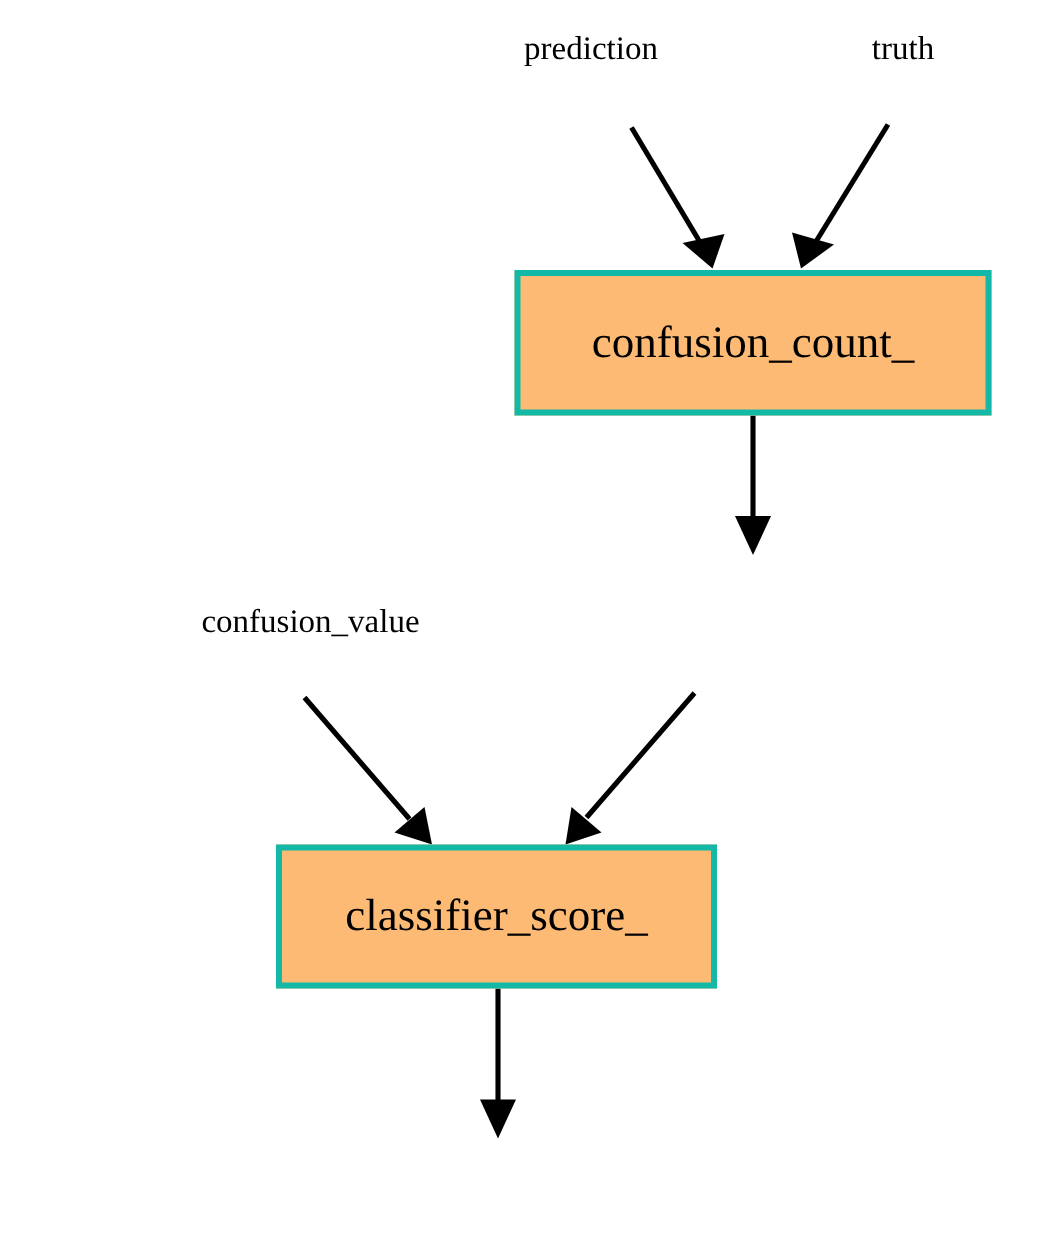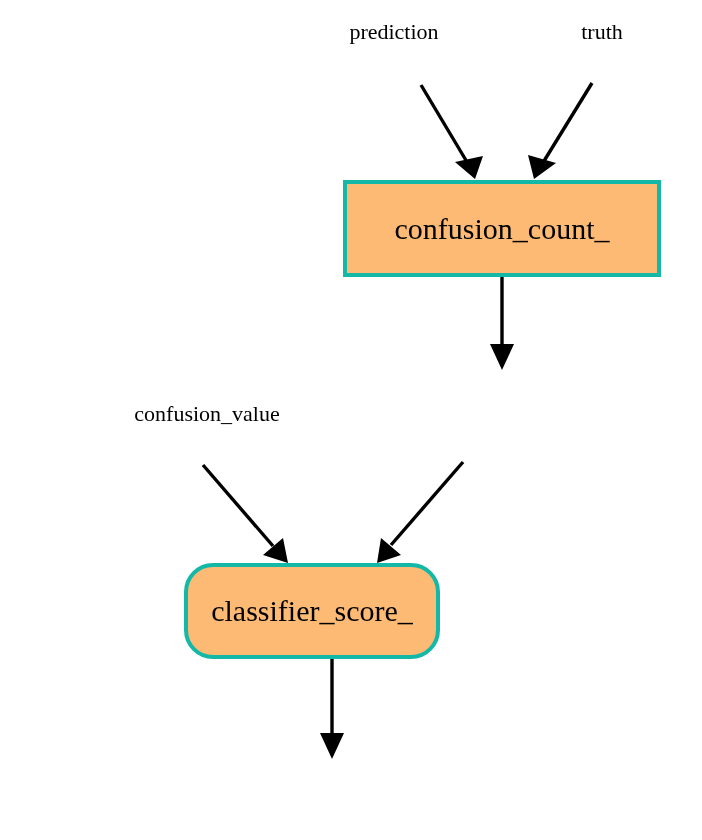--- a/index.html
+++ b/index.html
@@ -44,23 +44,22 @@
 
   #node-confusion-count-fn {
     left: 343px;
     top: 180px;
     width: 318px;
     height: 97px;
   }
   #node-classifier-score-fn {
     left: 184px;
     top: 563px;
-    width: 256px;
+    width: 294px;
     height: 96px;
-    border-radius: 29px;
   }
 
   
   .text-node {
     position: absolute;
     font-size: 22px;
     line-height: 1;
     white-space: nowrap;
     text-align: center;
     transform: translateX(-50%);

